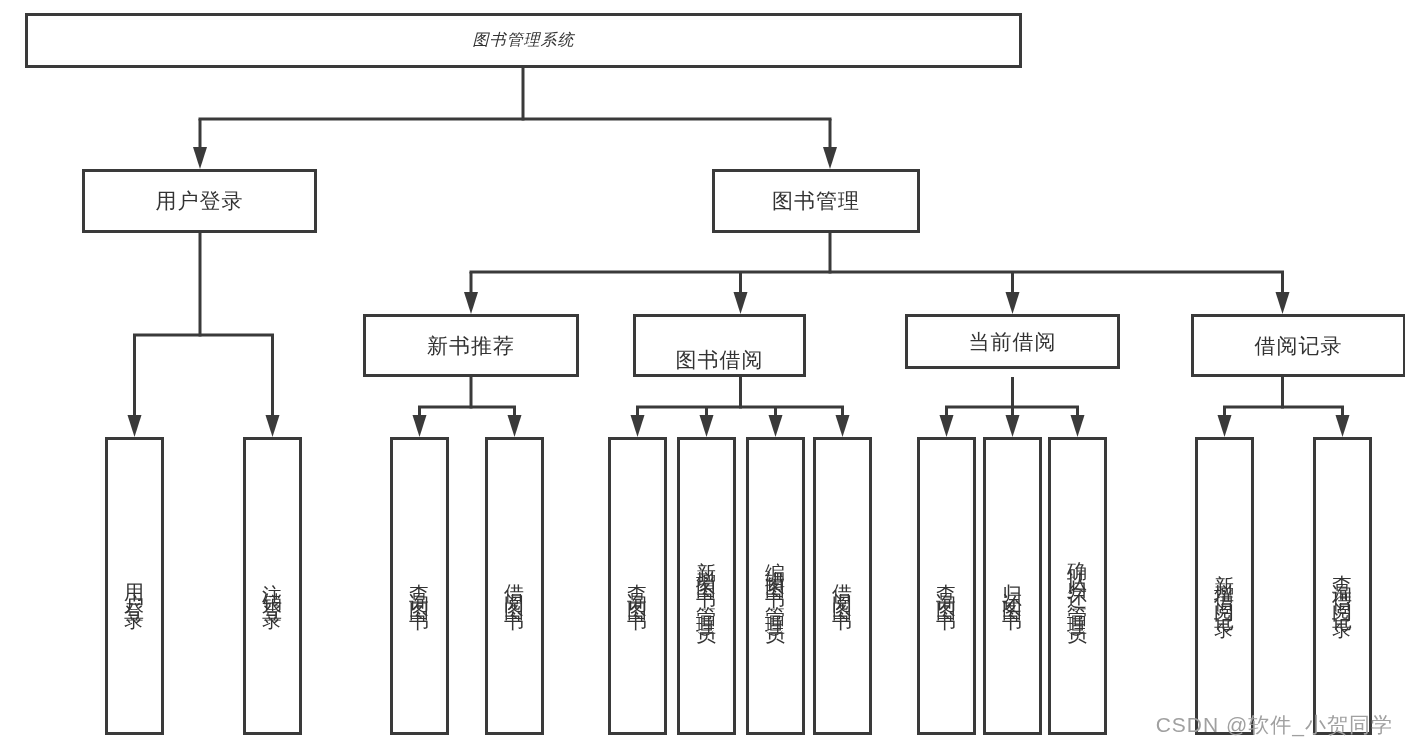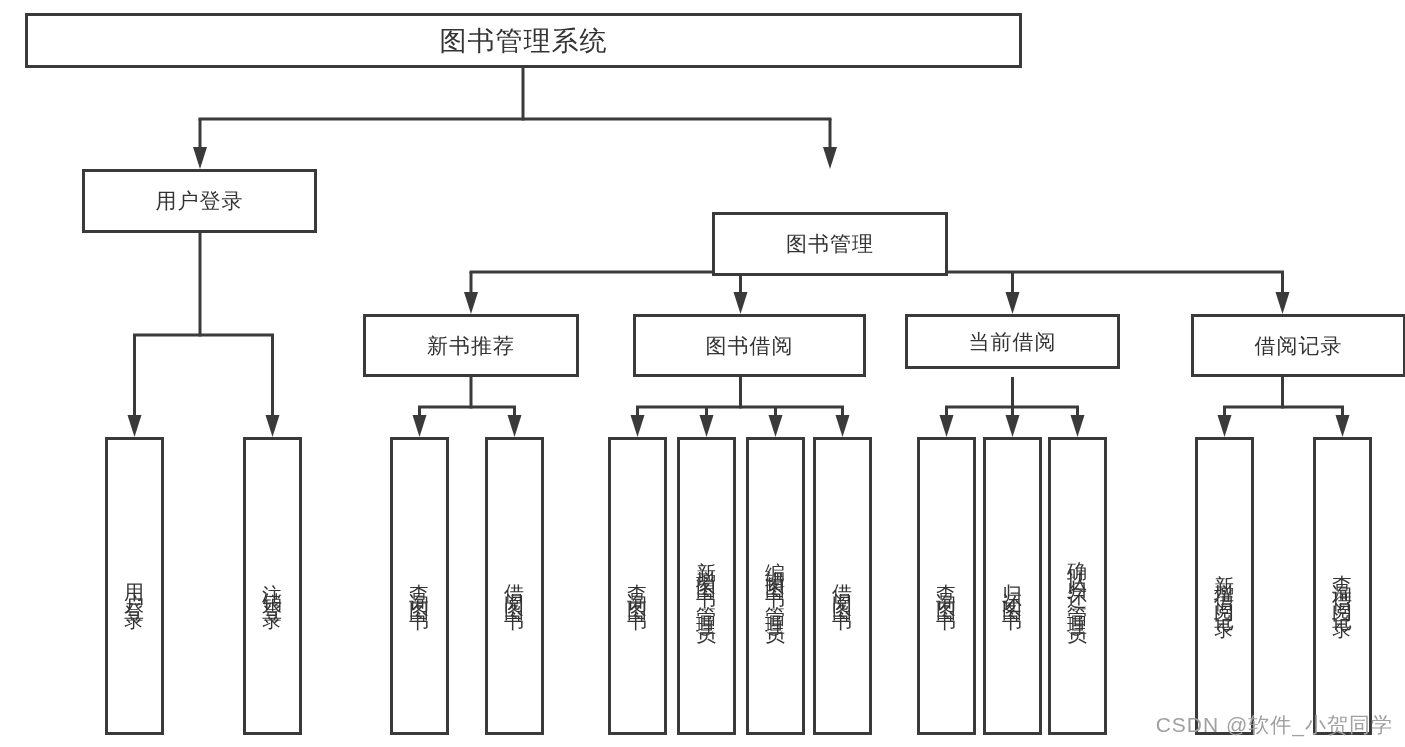--- a/index.html
+++ b/index.html
@@ -36,27 +36,27 @@
     background: var(--box-bg);
     border: 3px solid var(--line);
     color: var(--text);
     display: flex;
     align-items: center;
     justify-content: center;
     z-index: 1;
   }
 
   .node { font-size: 21px; letter-spacing: 1px; }
-  #root { left: 25px;  top: 13px;  width: 997px; height: 55px; font-size: 27px; }
+  #root { left: 25px;  top: 13px;  width: 997px; height: 55px; font-size: 16px; font-style: italic; }
 
   #n-user-login { left: 82px;  top: 169px; width: 235px; height: 64px; }
-  #n-book-mgmt  { left: 712px; top: 169px; width: 236px; height: 64px; margin-top: 43px; }
+  #n-book-mgmt  { left: 712px; top: 169px; width: 208px; height: 64px; }
 
   #n-new-book { left: 363px;  top: 314px; width: 216px; height: 63px; }
-  #n-borrow   { left: 633px;  top: 314px; width: 233px; height: 63px; }
+  #n-borrow   { left: 633px;  top: 314px; width: 173px; height: 63px; align-items: flex-end; }
   #n-current  { left: 905px;  top: 314px; width: 215px; height: 55px; }
   #n-records  { left: 1175px; top: 314px; width: 215px; height: 63px; margin-left: 16px; }
 
   .leaf {
     top: 437px;
     width: 59px;
     height: 298px;
     font-size: 20px;
   }
   .leaf span {

